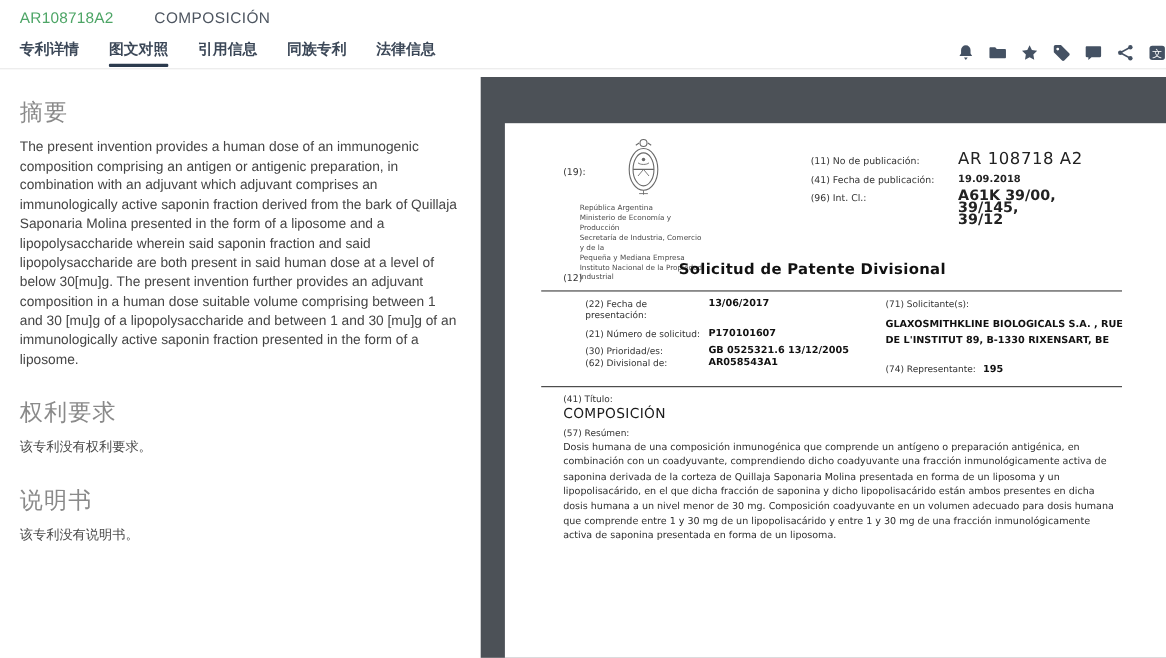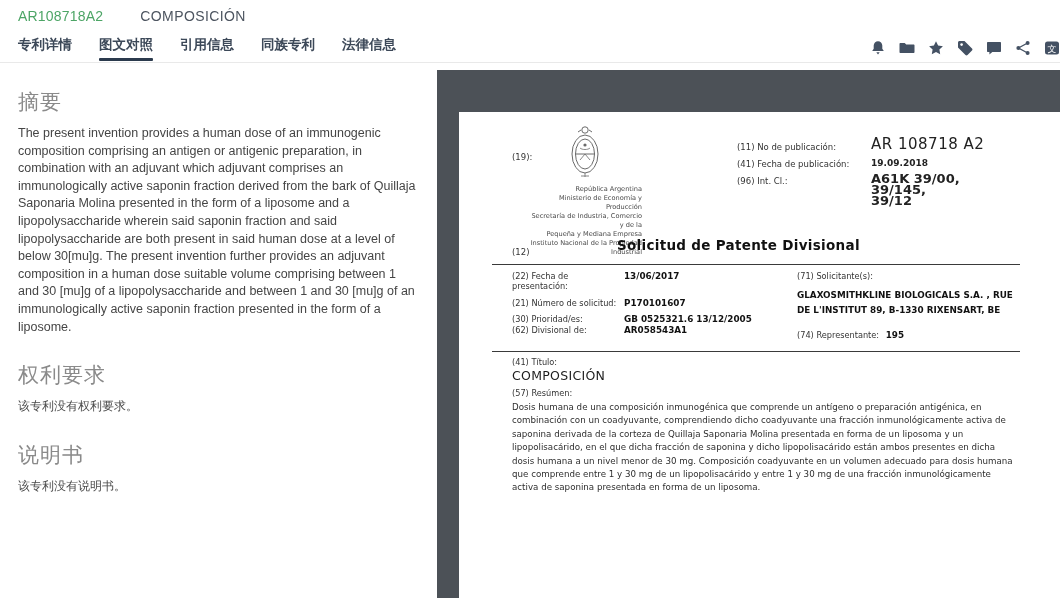--- a/index.html
+++ b/index.html
@@ -32,41 +32,41 @@
   .section { margin-bottom:25px; }
   .section-body.cn { font-size:12px; color:#4a4a4a; }
 
   
   .viewer { position:absolute; left:437px; top:70px; right:0; bottom:0;
             background:#4c5157; overflow:hidden; }
   .page { position:absolute; left:22px; top:42px; right:-12px; bottom:-12px;
           background:#fff; font-family:"DejaVu Sans",sans-serif; color:#222; }
 
   .f19 { position:absolute; left:53px; top:40px; font-size:8.5px; color:#333; }
-  .seal-block { position:absolute; left:68px; top:12px; width:115px; text-align:right; }
+  .seal-block { position:absolute; left:68px; top:12px; width:115px; text-align:left; }
   .seal-block svg { display:block; margin:0 auto; }
   .authority { margin-top:5px; font-size:6.6px; line-height:9px; color:#4a4a4a; }
 
   .pub-labels { position:absolute; left:278px; top:30px; font-size:8.5px; color:#333; }
   .pub-labels div { margin-bottom:7px; }
   .pub-values { position:absolute; left:412px; top:23px; }
   .pub-num { font-size:15px; font-weight:normal; letter-spacing:.5px; }
   .pub-date { font-size:9px; font-weight:bold; margin-top:5px; }
   .pub-ipc  { font-size:13px; font-weight:bold; margin-top:5px; width:95px; line-height:11px; }
 
   .doctype-row { position:absolute; left:53px; top:128px; right:40px; }
   .doctype-num { font-size:8.5px; color:#333; }
   .doctype-title { position:absolute; left:105px; top:-3px; font-size:13.5px; font-weight:bold;
                    letter-spacing:.3px; color:#111; }
 
   .hr1 { position:absolute; left:33px; top:152px; width:528px; border-top:1.2px solid #3a3a3a; }
   .hr2 { position:absolute; left:33px; top:239px; width:528px; border-top:1.2px solid #3a3a3a; }
 
   .bib-table { position:absolute; left:53px; top:159px; right:35px; display:flex; }
-  .bib-left { width:285px; }
+  .bib-left { width:285px;margin-left:20px; }
   .bib-row { display:flex; margin-bottom:7px; }
   .bib-row.tight { margin-bottom:0px; line-height:9.5px; margin-top:1px;}
   .bib-label { width:112px; font-size:8.2px; color:#333; }
   .bib-value { font-size:8.8px; font-weight:bold; color:#111; }
   .bib-right { width:235px; }
   .applicant-label { font-size:8.2px; color:#333; margin-bottom:7px; }
   .applicant-value { font-size:8.8px; font-weight:bold; line-height:15px; color:#111; width:232px; }
   .rep-row { margin-top:12px; font-size:8.2px; color:#333; }
   .rep-row b { font-size:8.8px; color:#111; margin-left:4px; }
 

